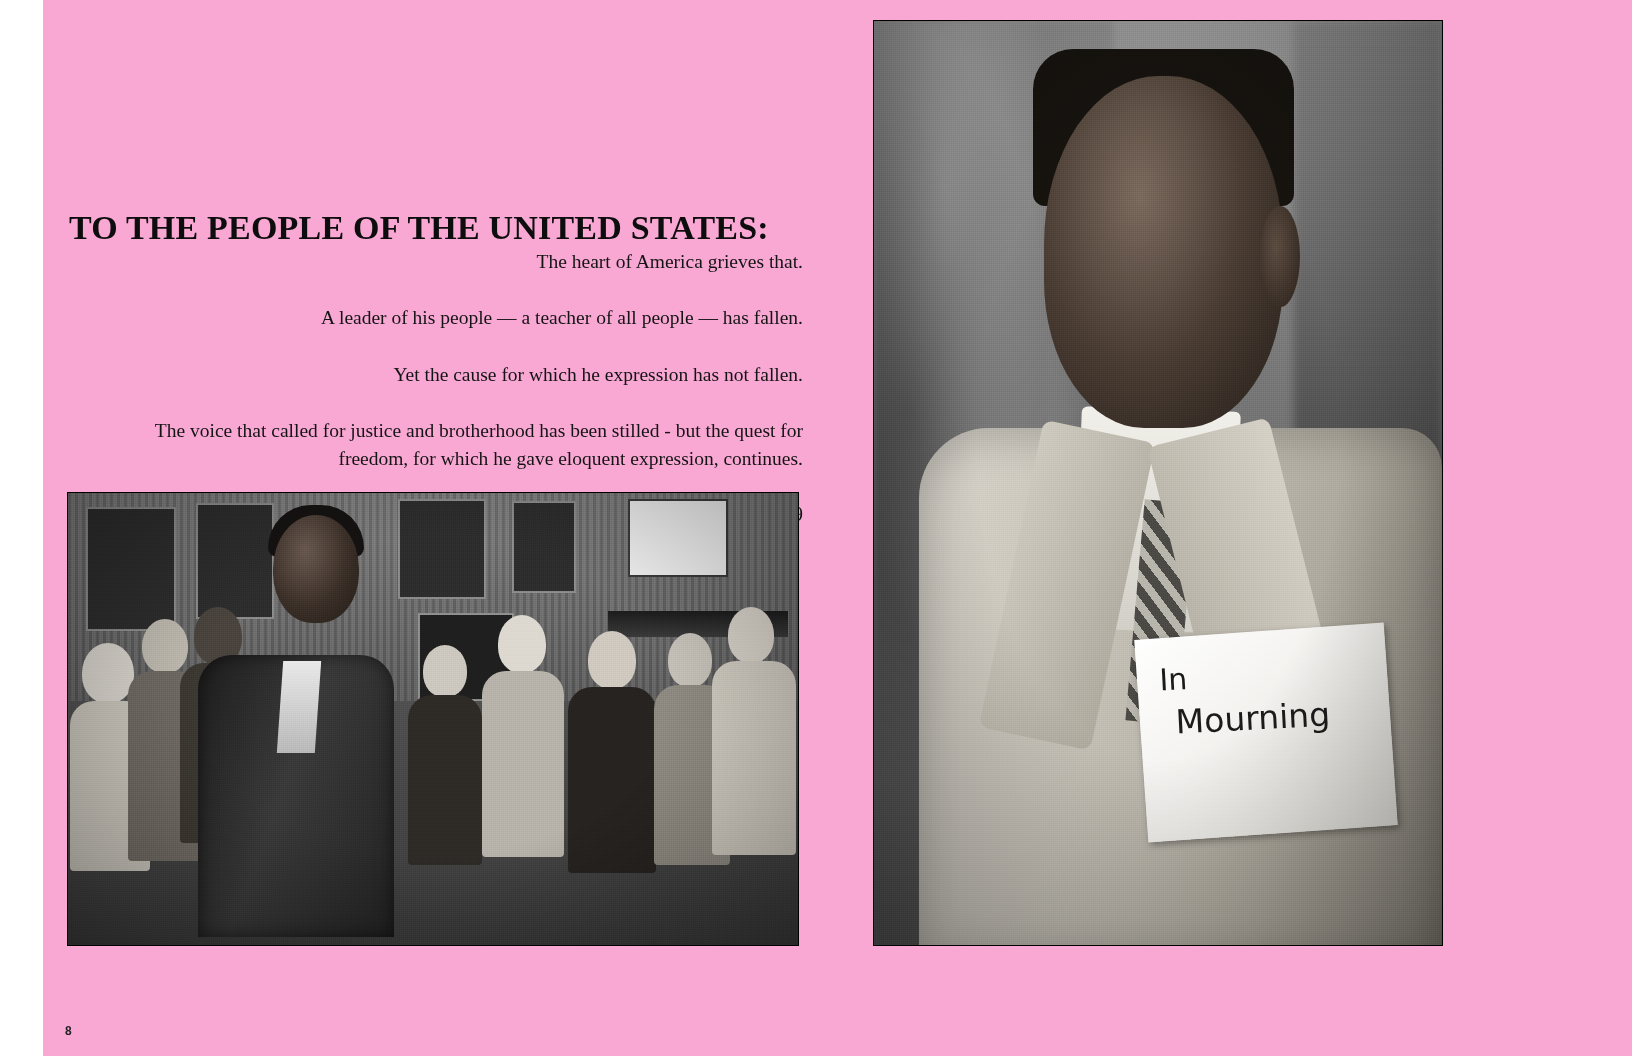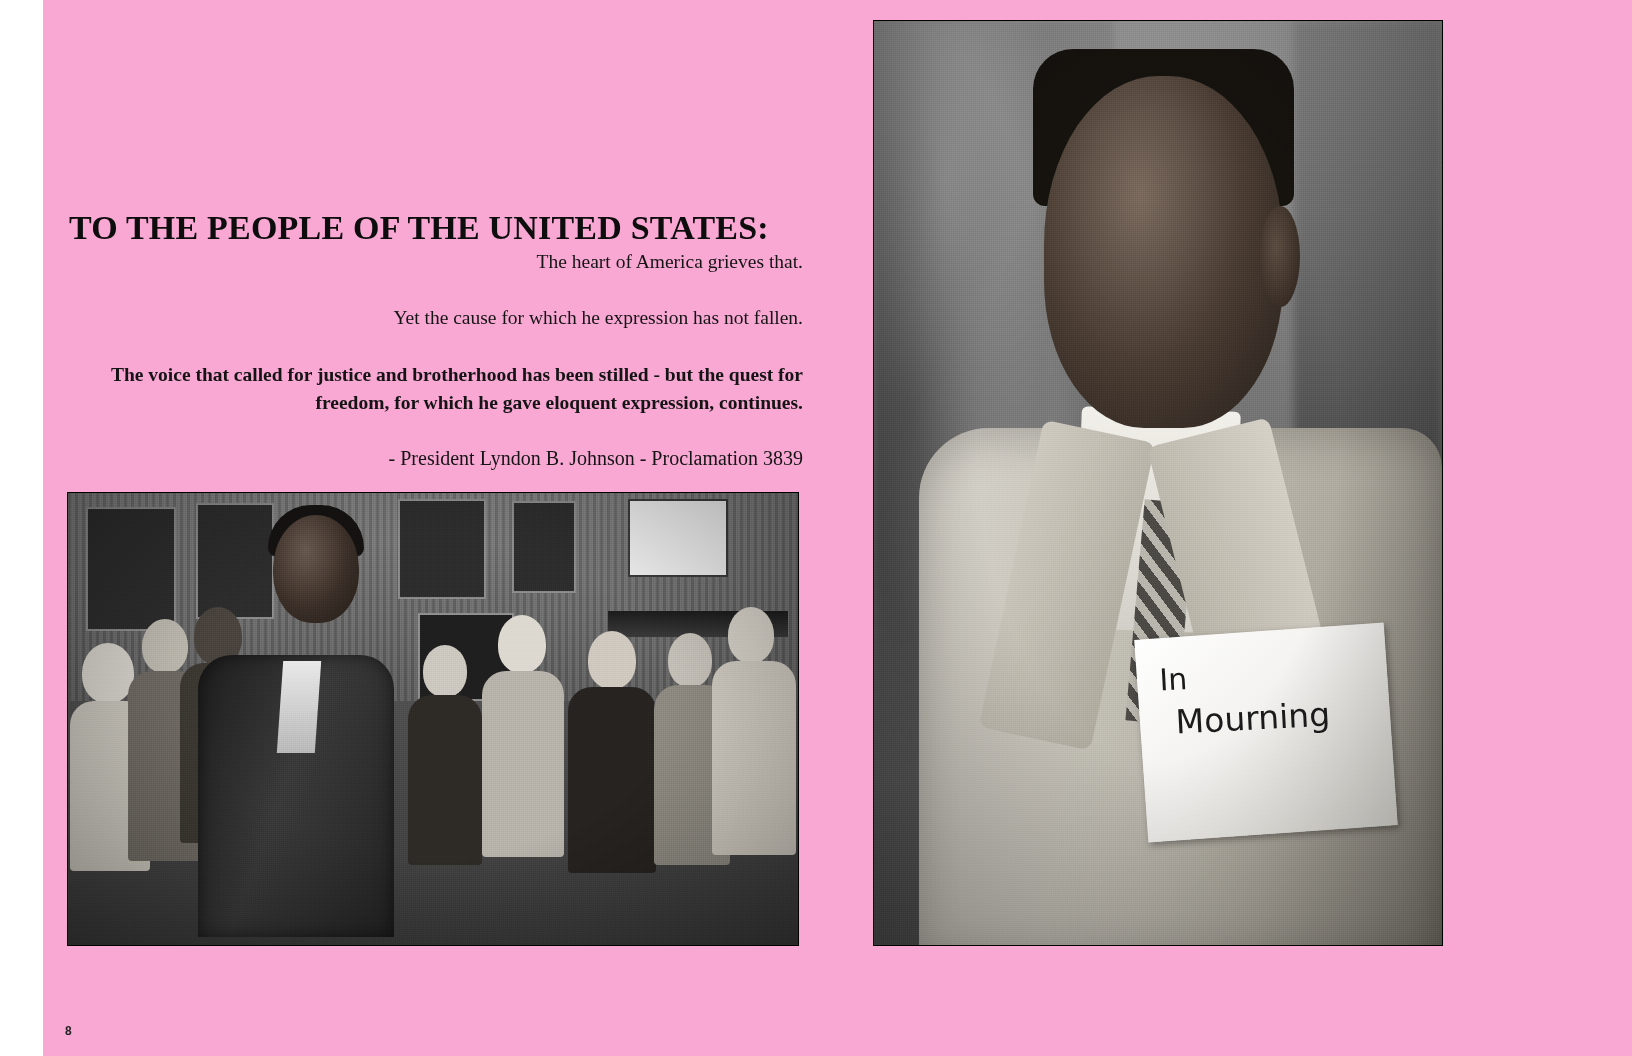--- a/index.html
+++ b/index.html
@@ -55,21 +55,20 @@
 
   .quote-line {
     font-family: "Liberation Serif", serif;
     font-size: 19.5px;
     line-height: 1.45;
     color: #141414;
     margin: 0 0 28px 0;
   }
   .quote-line.multi {
     margin-bottom: 30px;
-    font-weight: bold;
   }
   .attribution {
     font-family: "Liberation Serif", serif;
     font-size: 20px;
     color: #141414;
     margin: 14px 0 0 0;
     text-align: right;
   }
 
   
@@ -336,20 +335,21 @@
 <body>
 
 <div class="spread">
 
   <div class="page-left">
 
     <h1 class="headline">TO THE PEOPLE OF THE UNITED STATES:</h1>
 
     <div class="quote-block">
       <p class="quote-line">The heart of America grieves that.</p>
+      <p class="quote-line">A leader of his people — a teacher of all people — has fallen.</p>
       <p class="quote-line">Yet the cause for which he expression has not fallen.</p>
       <p class="quote-line multi">The voice that called for justice and brotherhood has been stilled - but the quest for freedom, for which he gave eloquent expression, continues.</p>
       <p class="attribution">- President Lyndon B. Johnson - Proclamation 3839</p>
     </div>
 
     <div class="photo photo-crowd">
       <div class="crowd-scene">
 
         <div class="bldg">
           <div class="win" style="left:18px; top:14px; width:86px; height:120px;"></div>

